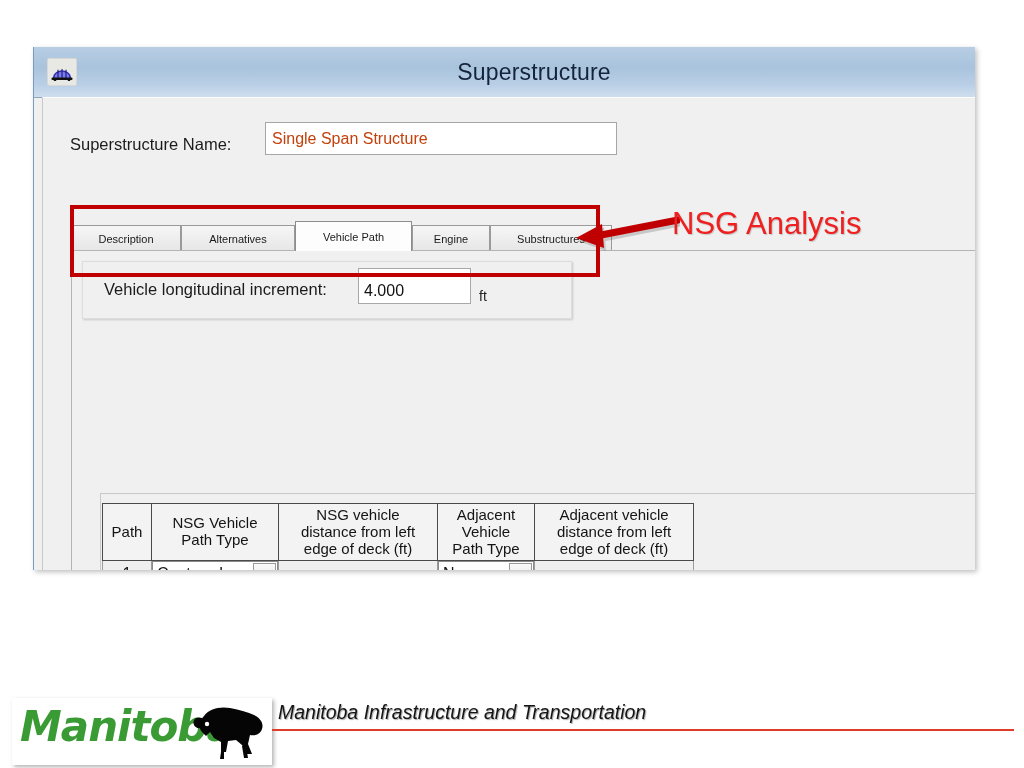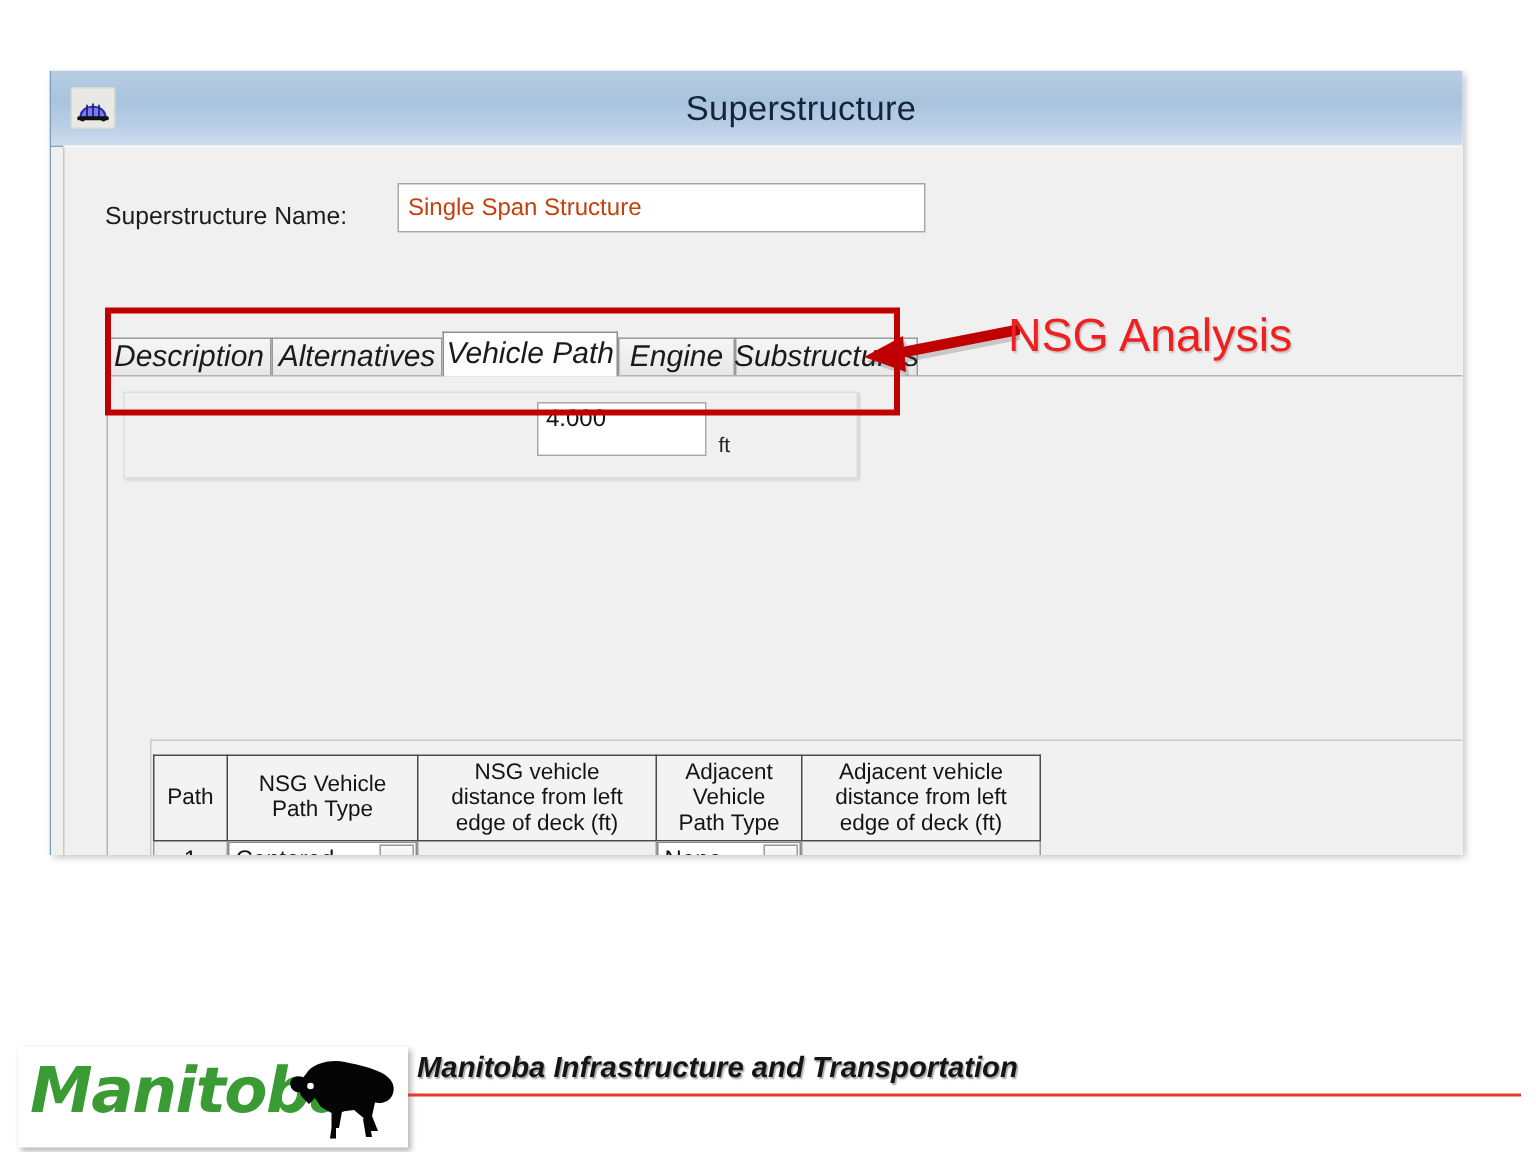--- a/index.html
+++ b/index.html
@@ -57,23 +57,23 @@
     font-size:16px;color:#c2410c;
     display:flex;align-items:center;padding-left:6px;box-sizing:border-box;
   }
 
   
   .tabstrip{position:absolute;left:28px;top:125px;height:28px;}
   .tab{
     position:absolute;bottom:0;height:26px;
     background:linear-gradient(to bottom,#f6f6f6,#e6e6e6);
     border:1px solid #9a9a9a;border-bottom:none;
-    font-size:20px;color:#1a1a1a;
+    font-size:11px;color:#1a1a1a;
     display:flex;align-items:center;justify-content:center;
-    padding:0 7px;box-sizing:border-box;white-space:nowrap;font-style:italic;
+    padding:0 7px;box-sizing:border-box;white-space:nowrap;
   }
   .tab.active{
     background:#fdfdfd;height:30px;z-index:5;
     border-color:#8d8d8d;font-weight:400;
   }
 
   
   .tabpanel{
     position:absolute;left:28px;top:152px;width:1000px;bottom:0;
     background:#f0f0f0;border:1px solid #b4b4b4;border-bottom:none;border-right:none;
@@ -83,21 +83,21 @@
   .incgroup{
     position:absolute;left:10px;top:10px;width:488px;height:56px;
     background:#f0f0f0;border:1px solid #ddd;
     box-shadow:1px 1px 2px rgba(0,0,0,.16);
   }
   .inclabel{position:absolute;left:21px;top:18px;font-size:16.5px;color:#1b1b1b;white-space:nowrap;}
   .incinput{
     position:absolute;left:275px;top:6px;width:113px;height:36px;
     background:#fff;border:1px solid #a8a8a8;
     font-size:16px;color:#111;padding-left:5px;box-sizing:border-box;
-    display:flex;align-items:flex-start;padding-top:2px;
+    display:flex;align-items:flex-start;padding-top:13px;
   }
   .incunit{position:absolute;left:396px;top:26px;font-size:14px;color:#222;}
 
   
   .redbox{
     position:absolute;left:36px;top:158px;width:522px;height:64px;
     border:4px solid #c00000;z-index:30;pointer-events:none;
   }
 
   
@@ -163,21 +163,21 @@
   }
   .logo-word{
     position:absolute;left:8px;top:8px;
     font-family:"DejaVu Sans",sans-serif;
     font-size:42px;font-weight:700;font-style:italic;color:#3a9b35;
     letter-spacing:-1px;line-height:1;
   }
   .logo-bison{position:absolute;left:178px;top:4px;}
   .foot-line1{
     position:absolute;left:278px;top:3px;
-    font-size:19.5px;font-weight:700;font-style:italic;color:#151515;
+    font-size:19.5px;font-weight:400;font-style:italic;color:#151515;
     white-space:nowrap;text-shadow:1px 1px 1px rgba(0,0,0,.35);
   }
   .foot-right{
     position:absolute;left:778px;top:3px;
     font-size:19.5px;font-weight:700;font-style:italic;color:#151515;
     white-space:nowrap;text-shadow:1px 1px 1px rgba(0,0,0,.35);
   }
   .foot-rule{
     position:absolute;left:272px;top:31px;width:742px;height:2px;background:#e03c28;
   }
@@ -221,20 +221,21 @@
         <div class="tab" style="left:0px;width:110px;">Description</div>
         <div class="tab" style="left:110px;width:114px;">Alternatives</div>
         <div class="tab active" style="left:224px;width:117px;">Vehicle Path</div>
         <div class="tab" style="left:341px;width:78px;">Engine</div>
         <div class="tab" style="left:419px;width:122px;">Substructures</div>
       </div>
 
       <div class="tabpanel">
 
         <div class="incgroup">
+          <div class="inclabel">Vehicle longitudinal increment:</div>
           <div class="incinput">4.000</div>
           <div class="incunit">ft</div>
         </div>
 
         <div class="grpbox"></div>
 
         <div class="listarea"></div>
 
         <table class="grid">
           <thead>

